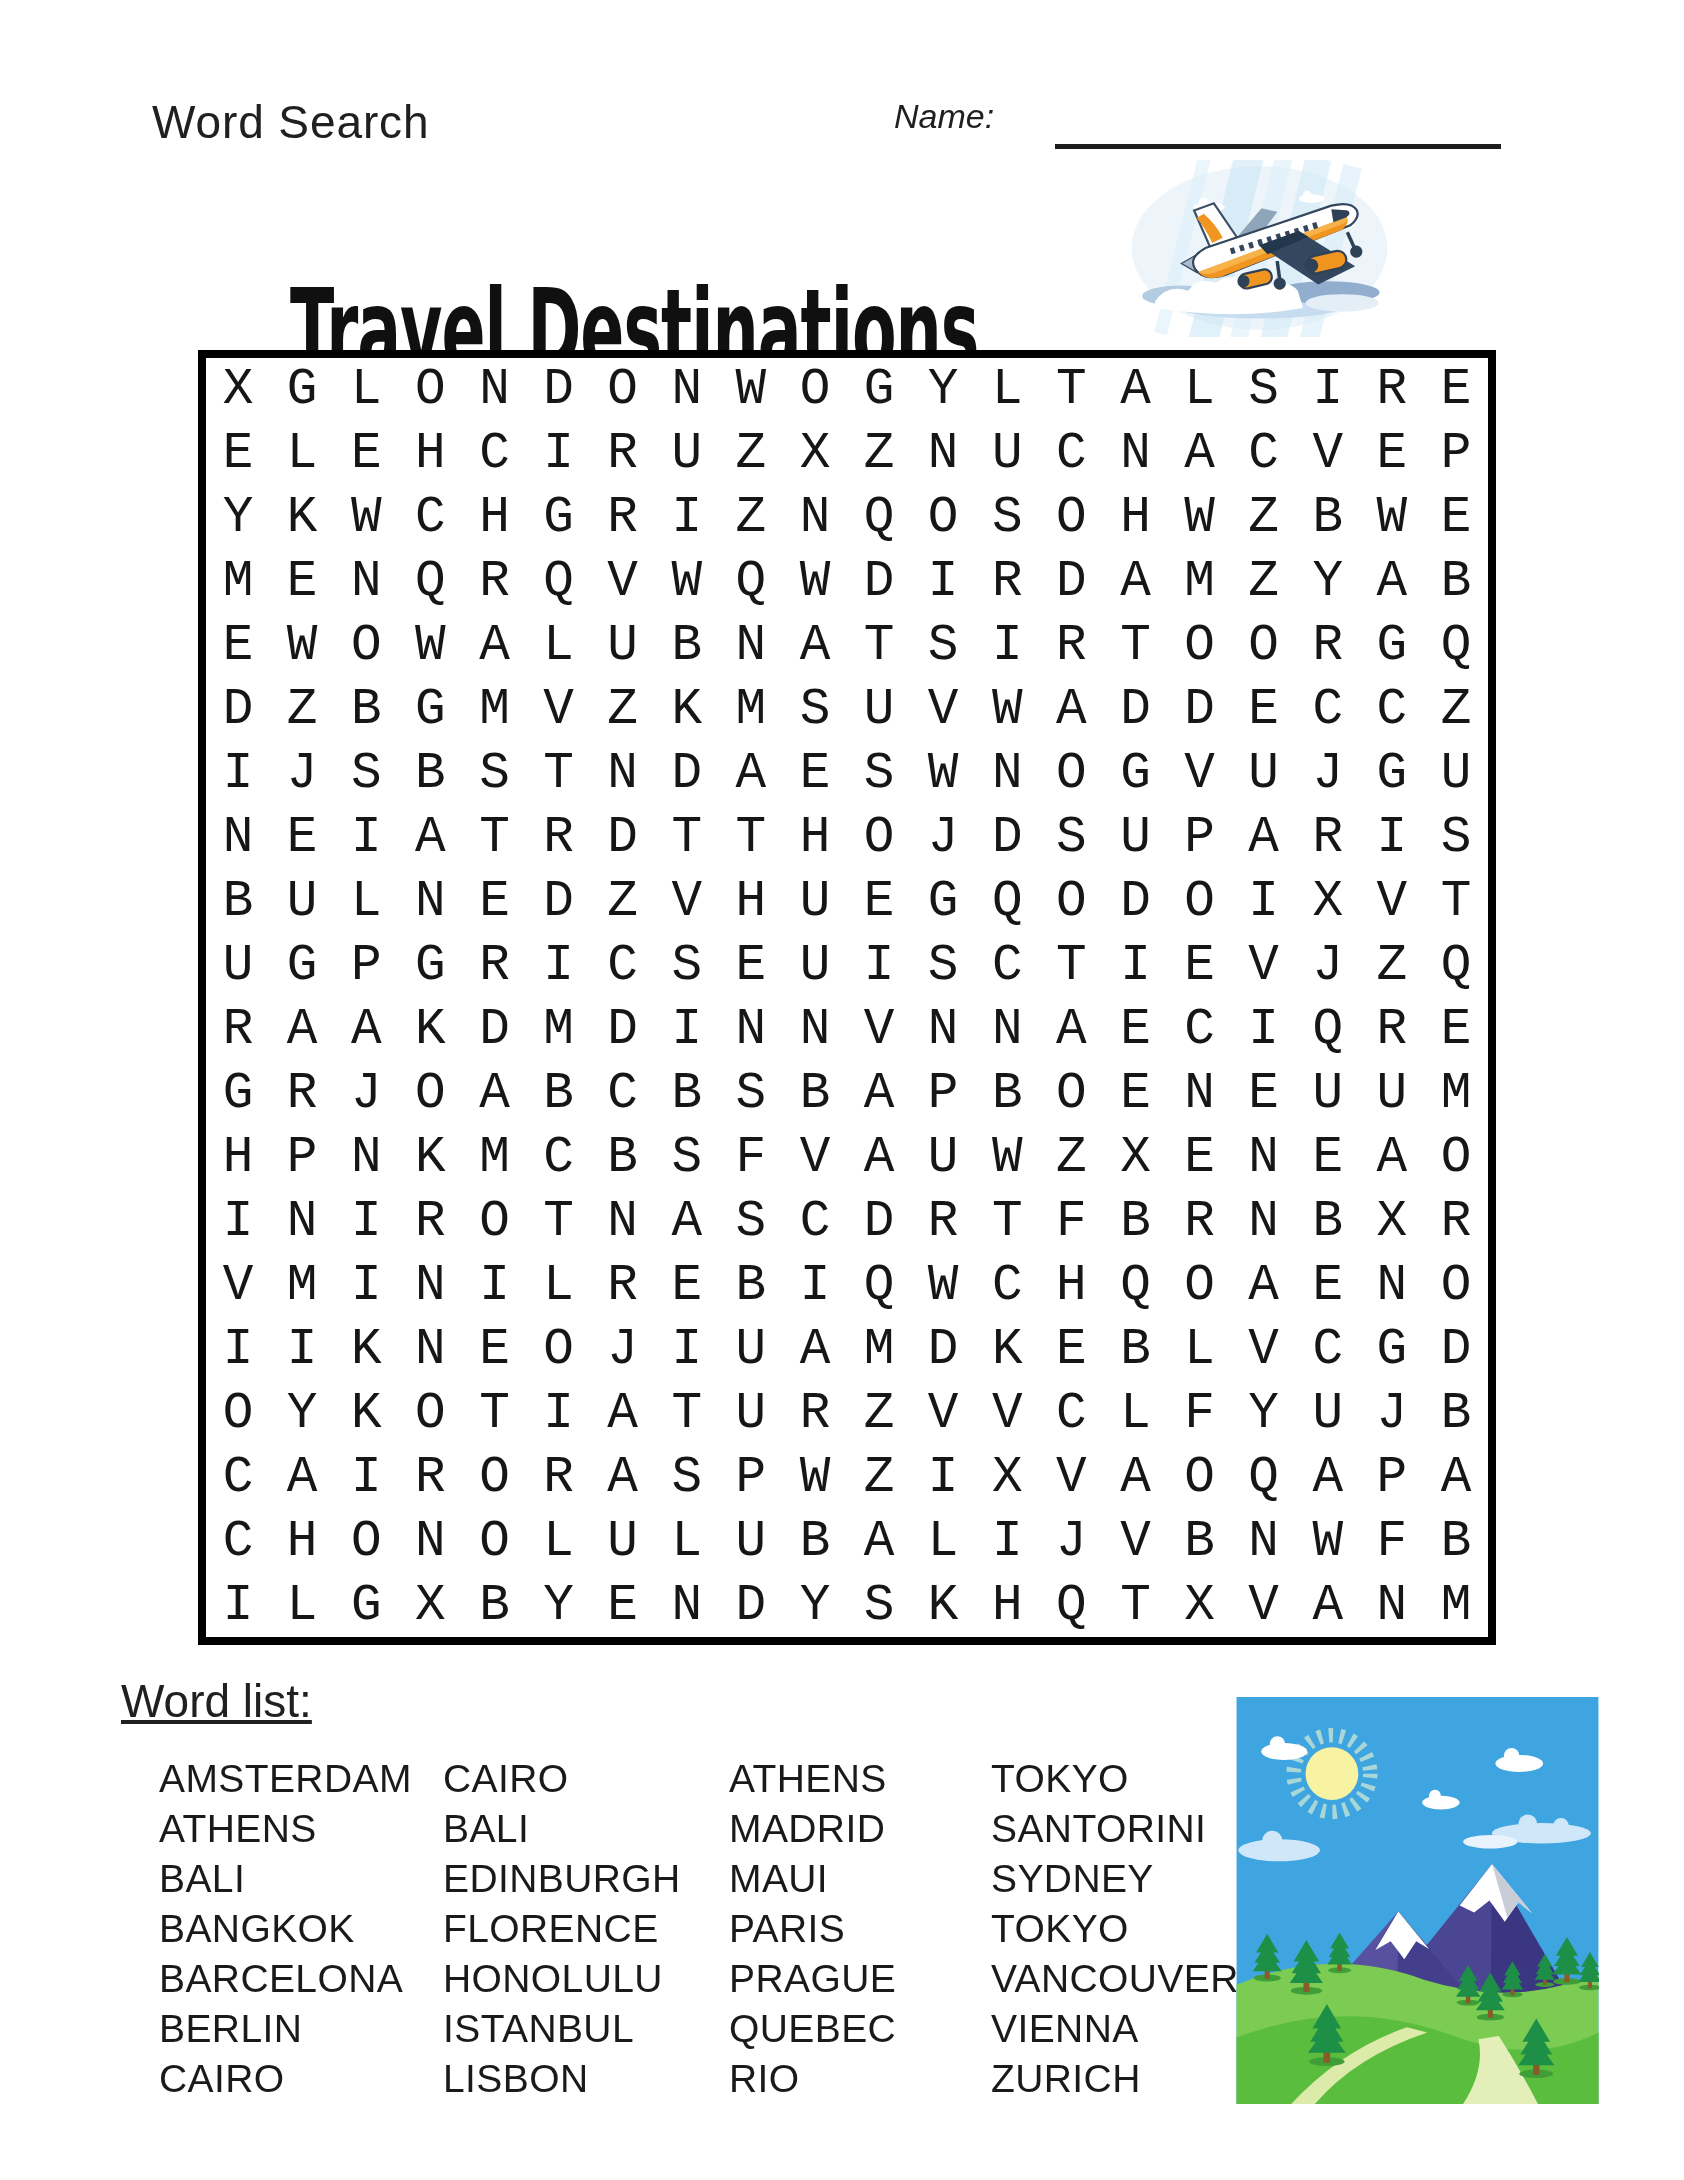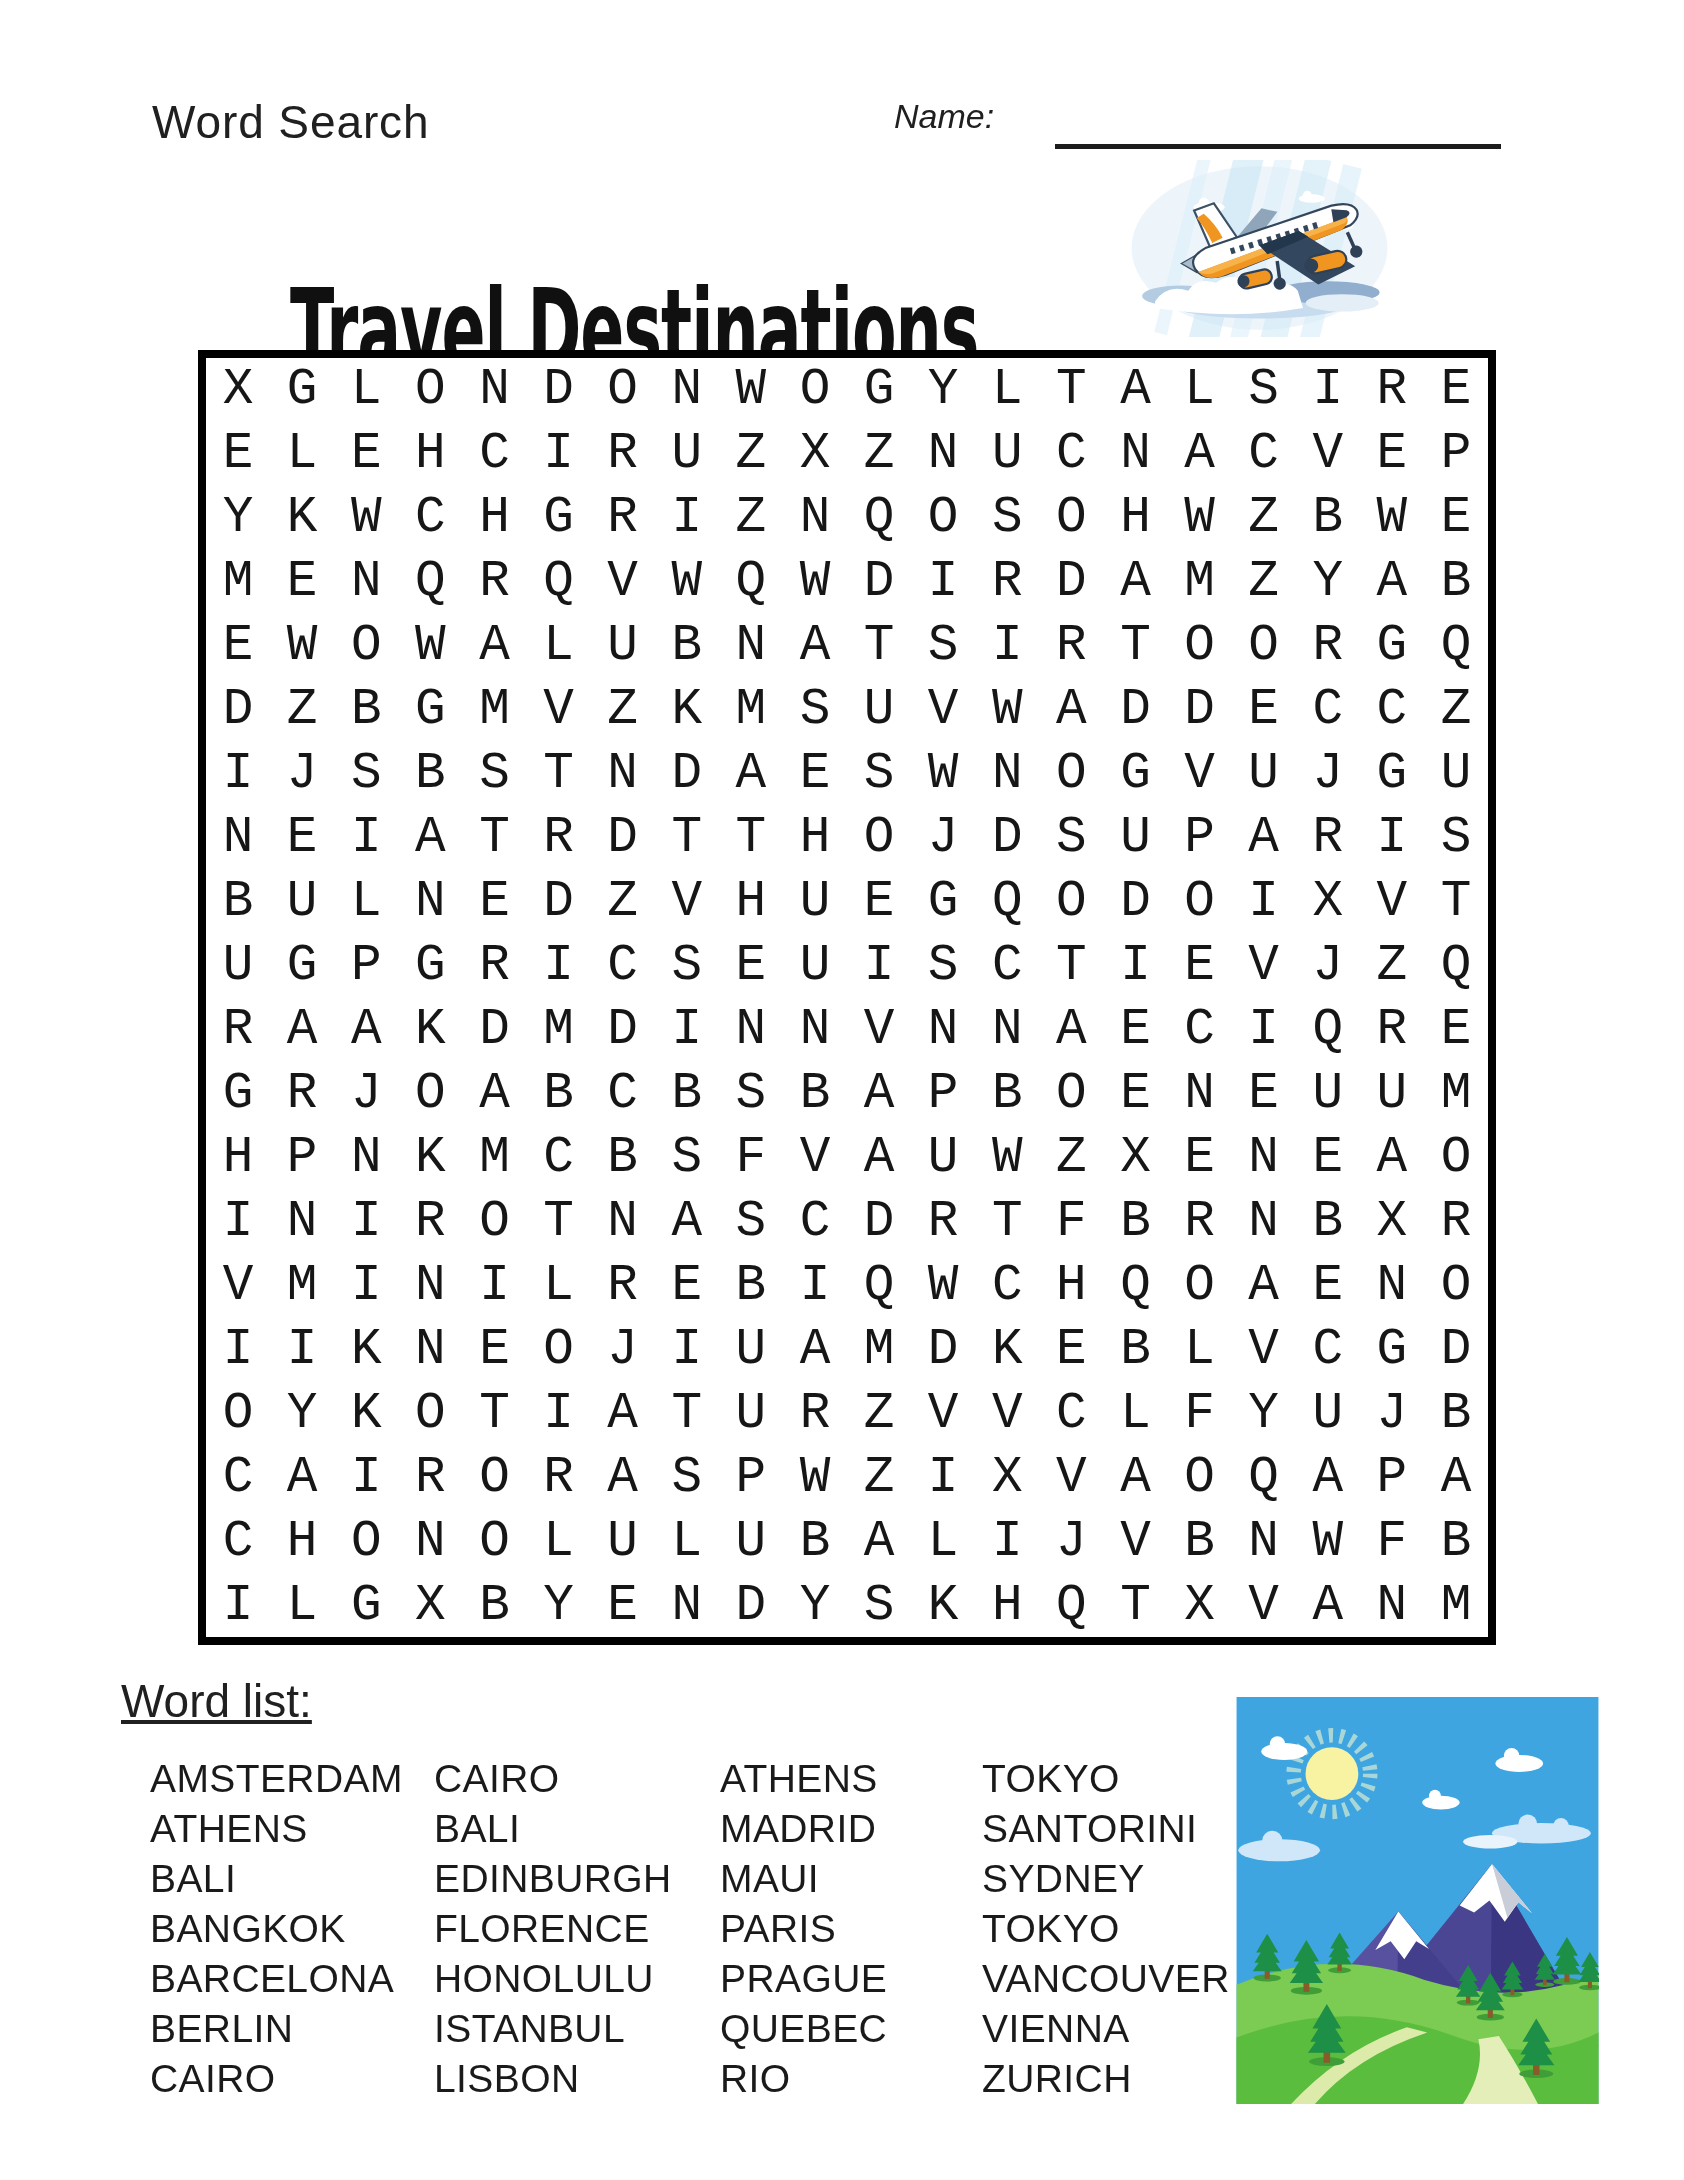--- a/index.html
+++ b/index.html
@@ -19,21 +19,21 @@
 
   
   .grid{position:absolute;left:198px;top:318px;width:1298px;height:1295px;box-sizing:border-box;
         border:8.5px solid #000;background:#fff;display:grid;
         grid-template-columns:repeat(20,1fr);grid-template-rows:repeat(20,1fr);}
   .cell{display:flex;align-items:center;justify-content:center;
         font-family:"Liberation Mono",monospace;font-size:51px;font-weight:400;color:#161616;}
 
   
   .wl-heading{position:absolute;left:121px;top:1642px;font-size:46px;color:#202020;text-decoration:underline;}
-  .wl-cols{position:absolute;left:150px;top:1722px;width:1056px;display:flex;}
+  .wl-cols{position:absolute;left:159px;top:1722px;width:1056px;display:flex;}
   .wl-col{display:flex;flex-direction:column;}
   .wl-col:nth-child(1){width:284px;}
   .wl-col:nth-child(2){width:286px;}
   .wl-col:nth-child(3){width:262px;}
   .wl-col:nth-child(4){width:224px;}
   .wl-word{font-size:39px;line-height:50px;color:#1a1a1a;letter-spacing:0.4px;white-space:nowrap;}
 
   .mtn-wrap{position:absolute;left:1236px;top:1665px;width:363px;height:407px;}
 
   

